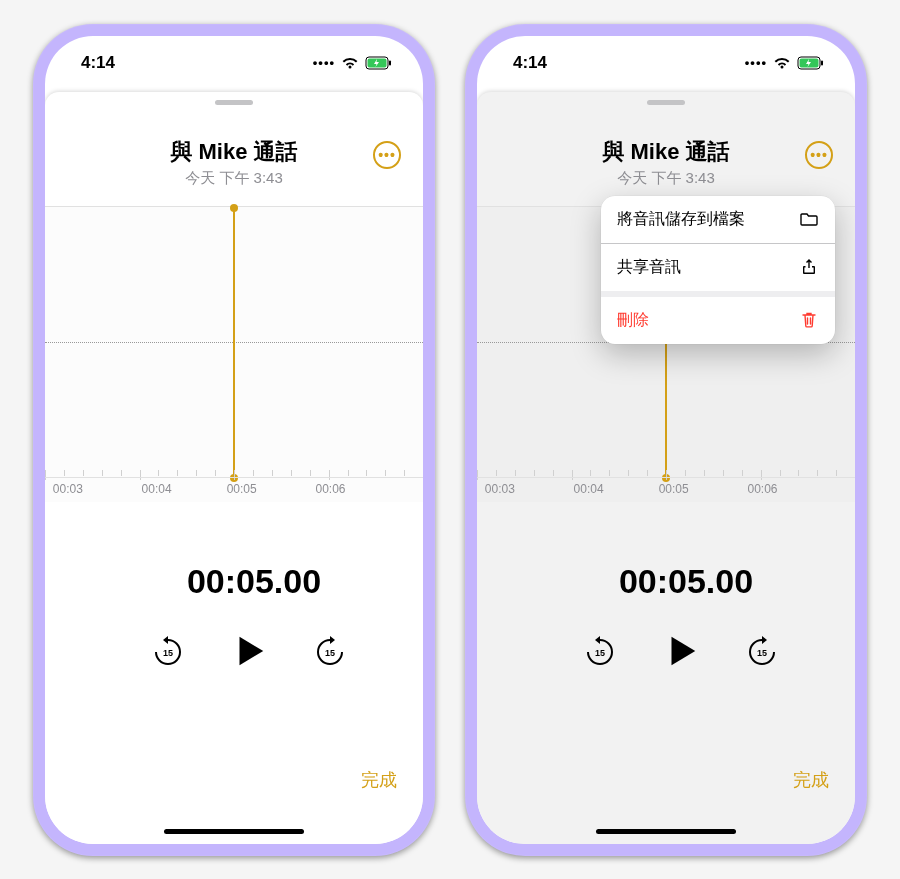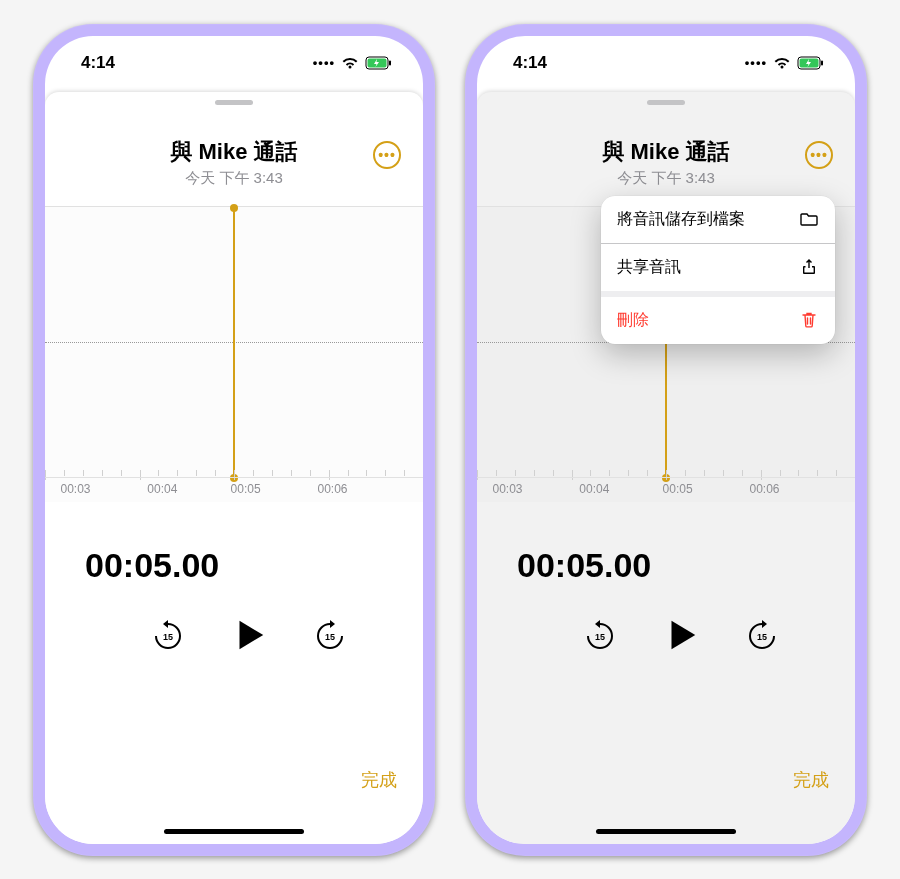--- a/index.html
+++ b/index.html
@@ -90,38 +90,38 @@
     border-top:1px dotted #999;
     transform:translateY(-12px);
   }
   .ticks{
     position:absolute;left:0;right:0;bottom:22px;height:10px;
     display:flex;
   }
   .ticks i{flex:1;border-left:1px solid #d0d0d0;height:6px;}
   .ticks i.big{height:10px;}
   .ruler-labels{
-    position:absolute;left:16px;right:0;bottom:0;height:20px;
+    position:absolute;left:8px;right:0;bottom:0;height:20px;
     display:flex;font-size:12px;color:var(--gray);
   }
   .ruler-labels span{position:absolute;transform:translateX(-50%);}
   .playhead{
     position:absolute;top:2px;bottom:24px;left:50%;width:2px;
     background:var(--gold);transform:translateX(-1px);
   }
   .playhead::before,.playhead::after{
     content:"";position:absolute;left:50%;transform:translateX(-50%);
     width:8px;height:8px;border-radius:50%;background:var(--gold);
   }
   .playhead::before{top:-4px;}
   .playhead::after{bottom:-4px;}
   
   .timer{
-    text-align:left;font-size:34px;font-weight:700;color:#000;
-    margin-top:44px;font-variant-numeric:tabular-nums;padding-left:40px;
+    text-align:center;font-size:34px;font-weight:700;color:#000;
+    margin-top:60px;font-variant-numeric:tabular-nums;padding-left:40px;
   }
   .controls{
     display:flex;align-items:center;justify-content:center;gap:42px;
     margin-top:28px;
     padding-left:29px;
   }
   .skip{
     width:34px;height:34px;display:flex;align-items:center;justify-content:center;
     cursor:pointer;
   }

